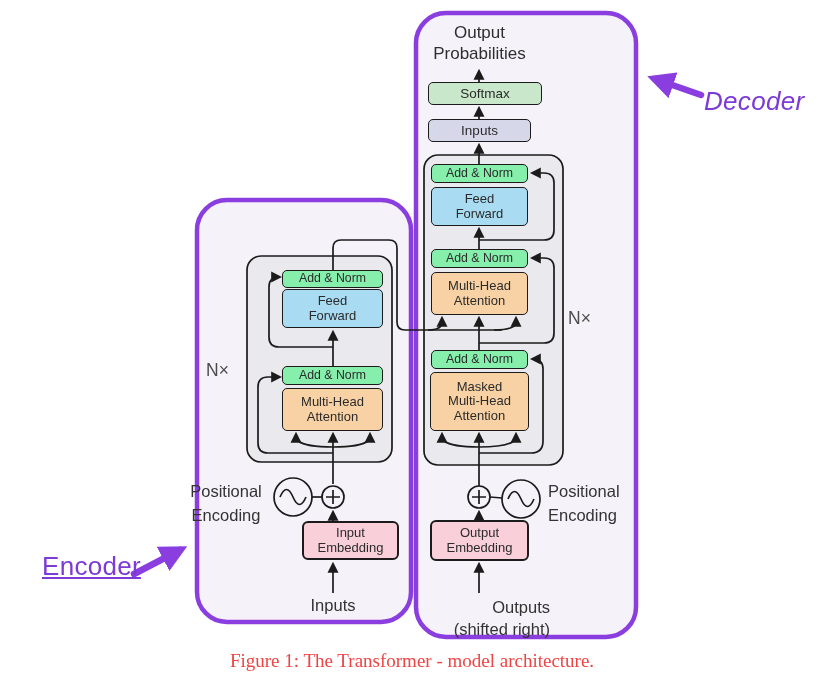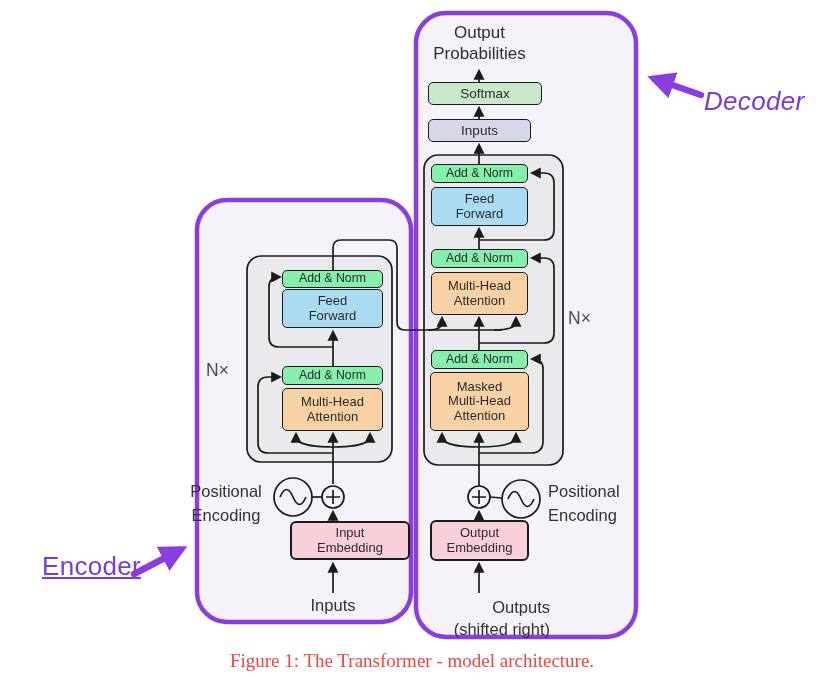--- a/index.html
+++ b/index.html
@@ -20,21 +20,21 @@
   .b-d-an2{left:431px;top:249px;width:97px;height:19px;}
   .b-d-mha{left:431px;top:272px;width:97px;height:43px;background:#f8d2a4;}
   .b-d-an3{left:431px;top:350px;width:97px;height:19px;}
   .b-d-mmha{left:430px;top:372px;width:99px;height:59px;background:#f8d2a4;}
   .b-d-emb{left:430px;top:520px;width:99px;height:41px;}
   
   .b-e-an1{left:282px;top:270px;width:101px;height:18px;}
   .b-e-ff{left:282px;top:289px;width:101px;height:39px;background:#a9dcf3;}
   .b-e-an2{left:282px;top:366px;width:101px;height:19px;}
   .b-e-mha{left:282px;top:388px;width:101px;height:43px;background:#f8d2a4;}
-  .b-e-emb{left:290px;top:521px;width:120px;height:39px;}
+  .b-e-emb{left:302px;top:521px;width:97px;height:39px;}
   
   .lbl-outprob{left:409px;top:22px;width:141px;text-align:center;font-size:17px;line-height:21px;color:#2e2e2e;}
   .lbl-pos-dec{left:548px;top:479px;width:95px;text-align:left;font-size:16.5px;line-height:24px;}
   .lbl-pos-enc{left:180px;top:479px;width:92px;text-align:center;font-size:16.5px;line-height:24px;}
   .lbl-inputs{left:283px;top:596px;width:100px;text-align:center;font-size:16.5px;}
   .lbl-outputs{left:409px;top:596px;width:141px;text-align:right;font-size:16.5px;line-height:22px;}
   .lbl-nx{font-size:17.5px;color:#4c4c4c;}
   .lbl-nx-enc{left:206px;top:360px;width:40px;}
   .lbl-nx-dec{left:568px;top:308px;width:40px;}
   .callout{position:absolute;font-size:26px;color:#7c3ad6;letter-spacing:.3px;}

